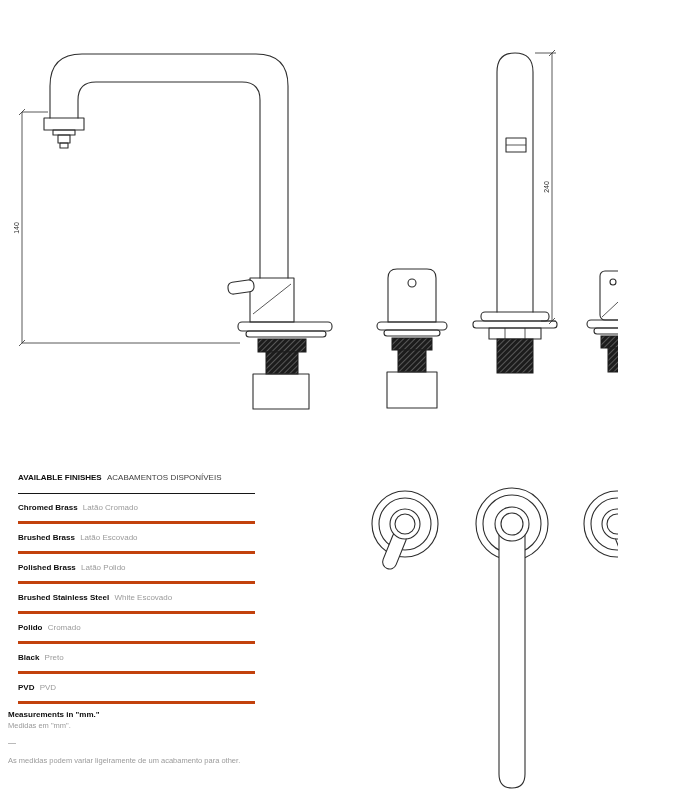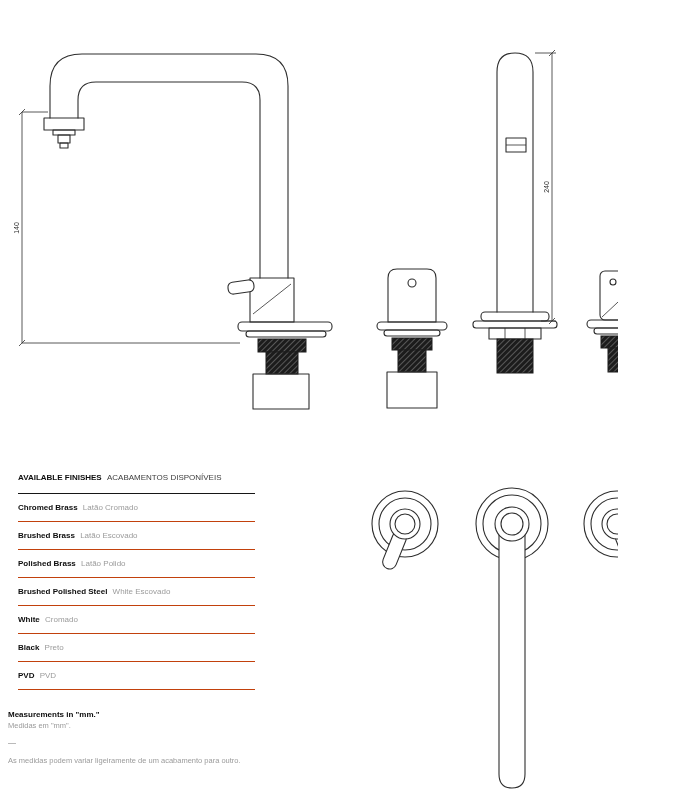--- a/index.html
+++ b/index.html
@@ -9,21 +9,21 @@
   svg text{font-family:"Liberation Sans",sans-serif;font-size:7px;fill:#2e2e2e;}
   .stroke{fill:none;stroke:#2e2e2e;stroke-width:1.1;stroke-linejoin:round;stroke-linecap:round;}
   .thin{fill:none;stroke:#2e2e2e;stroke-width:0.8;}
   .whitefill{fill:#fff;stroke:#2e2e2e;stroke-width:1.1;}
 
   
   .finishes{position:absolute;left:18px;top:461px;width:237px;}
   .fin-header{font-size:8px;padding-bottom:11px;border-bottom:1px solid #161616;}
   .fin-header .en{font-weight:bold;color:#0d0d0d;}
   .fin-header .pt{font-weight:normal;color:#3d3d3d;margin-left:3px;}
-  .fin-row{font-size:8px;padding:9px 0 9px 0;border-bottom:1px solid #c2410c;}
+  .fin-row{font-size:8px;padding:9px 0 9px 0;border-bottom:3px solid #c2410c;}
   .fin-row .en{font-weight:bold;color:#0d0d0d;}
   .fin-row .pt{color:#9b9b9b;margin-left:3px;}
 
   
   .notes{position:absolute;left:8px;top:698px;width:320px;font-size:8px;line-height:1.35;}
   .note-bold{font-weight:bold;color:#0d0d0d;}
   .note-pt{color:#9b9b9b;font-size:7.5px;}
   .note-dash{color:#777;margin:7px 0 7px 0;font-size:8px;}
 </style>
 </head>
@@ -161,37 +161,37 @@
     </div>
     <div class="fin-row">
       <span class="en">Brushed Brass</span>
       <span class="pt">Latão Escovado</span>
     </div>
     <div class="fin-row">
       <span class="en">Polished Brass</span>
       <span class="pt">Latão Polido</span>
     </div>
     <div class="fin-row">
-      <span class="en">Brushed Polished Steel</span>
+      <span class="en">Brushed Stainless Steel</span>
       <span class="pt">White Escovado</span>
     </div>
     <div class="fin-row">
-      <span class="en">White</span>
+      <span class="en">Polido</span>
       <span class="pt">Cromado</span>
     </div>
     <div class="fin-row">
       <span class="en">Black</span>
       <span class="pt">Preto</span>
     </div>
     <div class="fin-row">
       <span class="en">PVD</span>
       <span class="pt">PVD</span>
     </div>
   </div>
 
   <div class="notes">
     <div class="note-bold">Measurements in "mm."</div>
     <div class="note-pt">Medidas em "mm".</div>
     <div class="note-dash">—</div>
-    <div class="note-pt">As medidas podem variar ligeiramente de um acabamento para outro.</div>
+    <div class="note-pt">As medidas podem variar ligeiramente de um acabamento para other.</div>
   </div>
 
 </div>
 
 </body></html>

